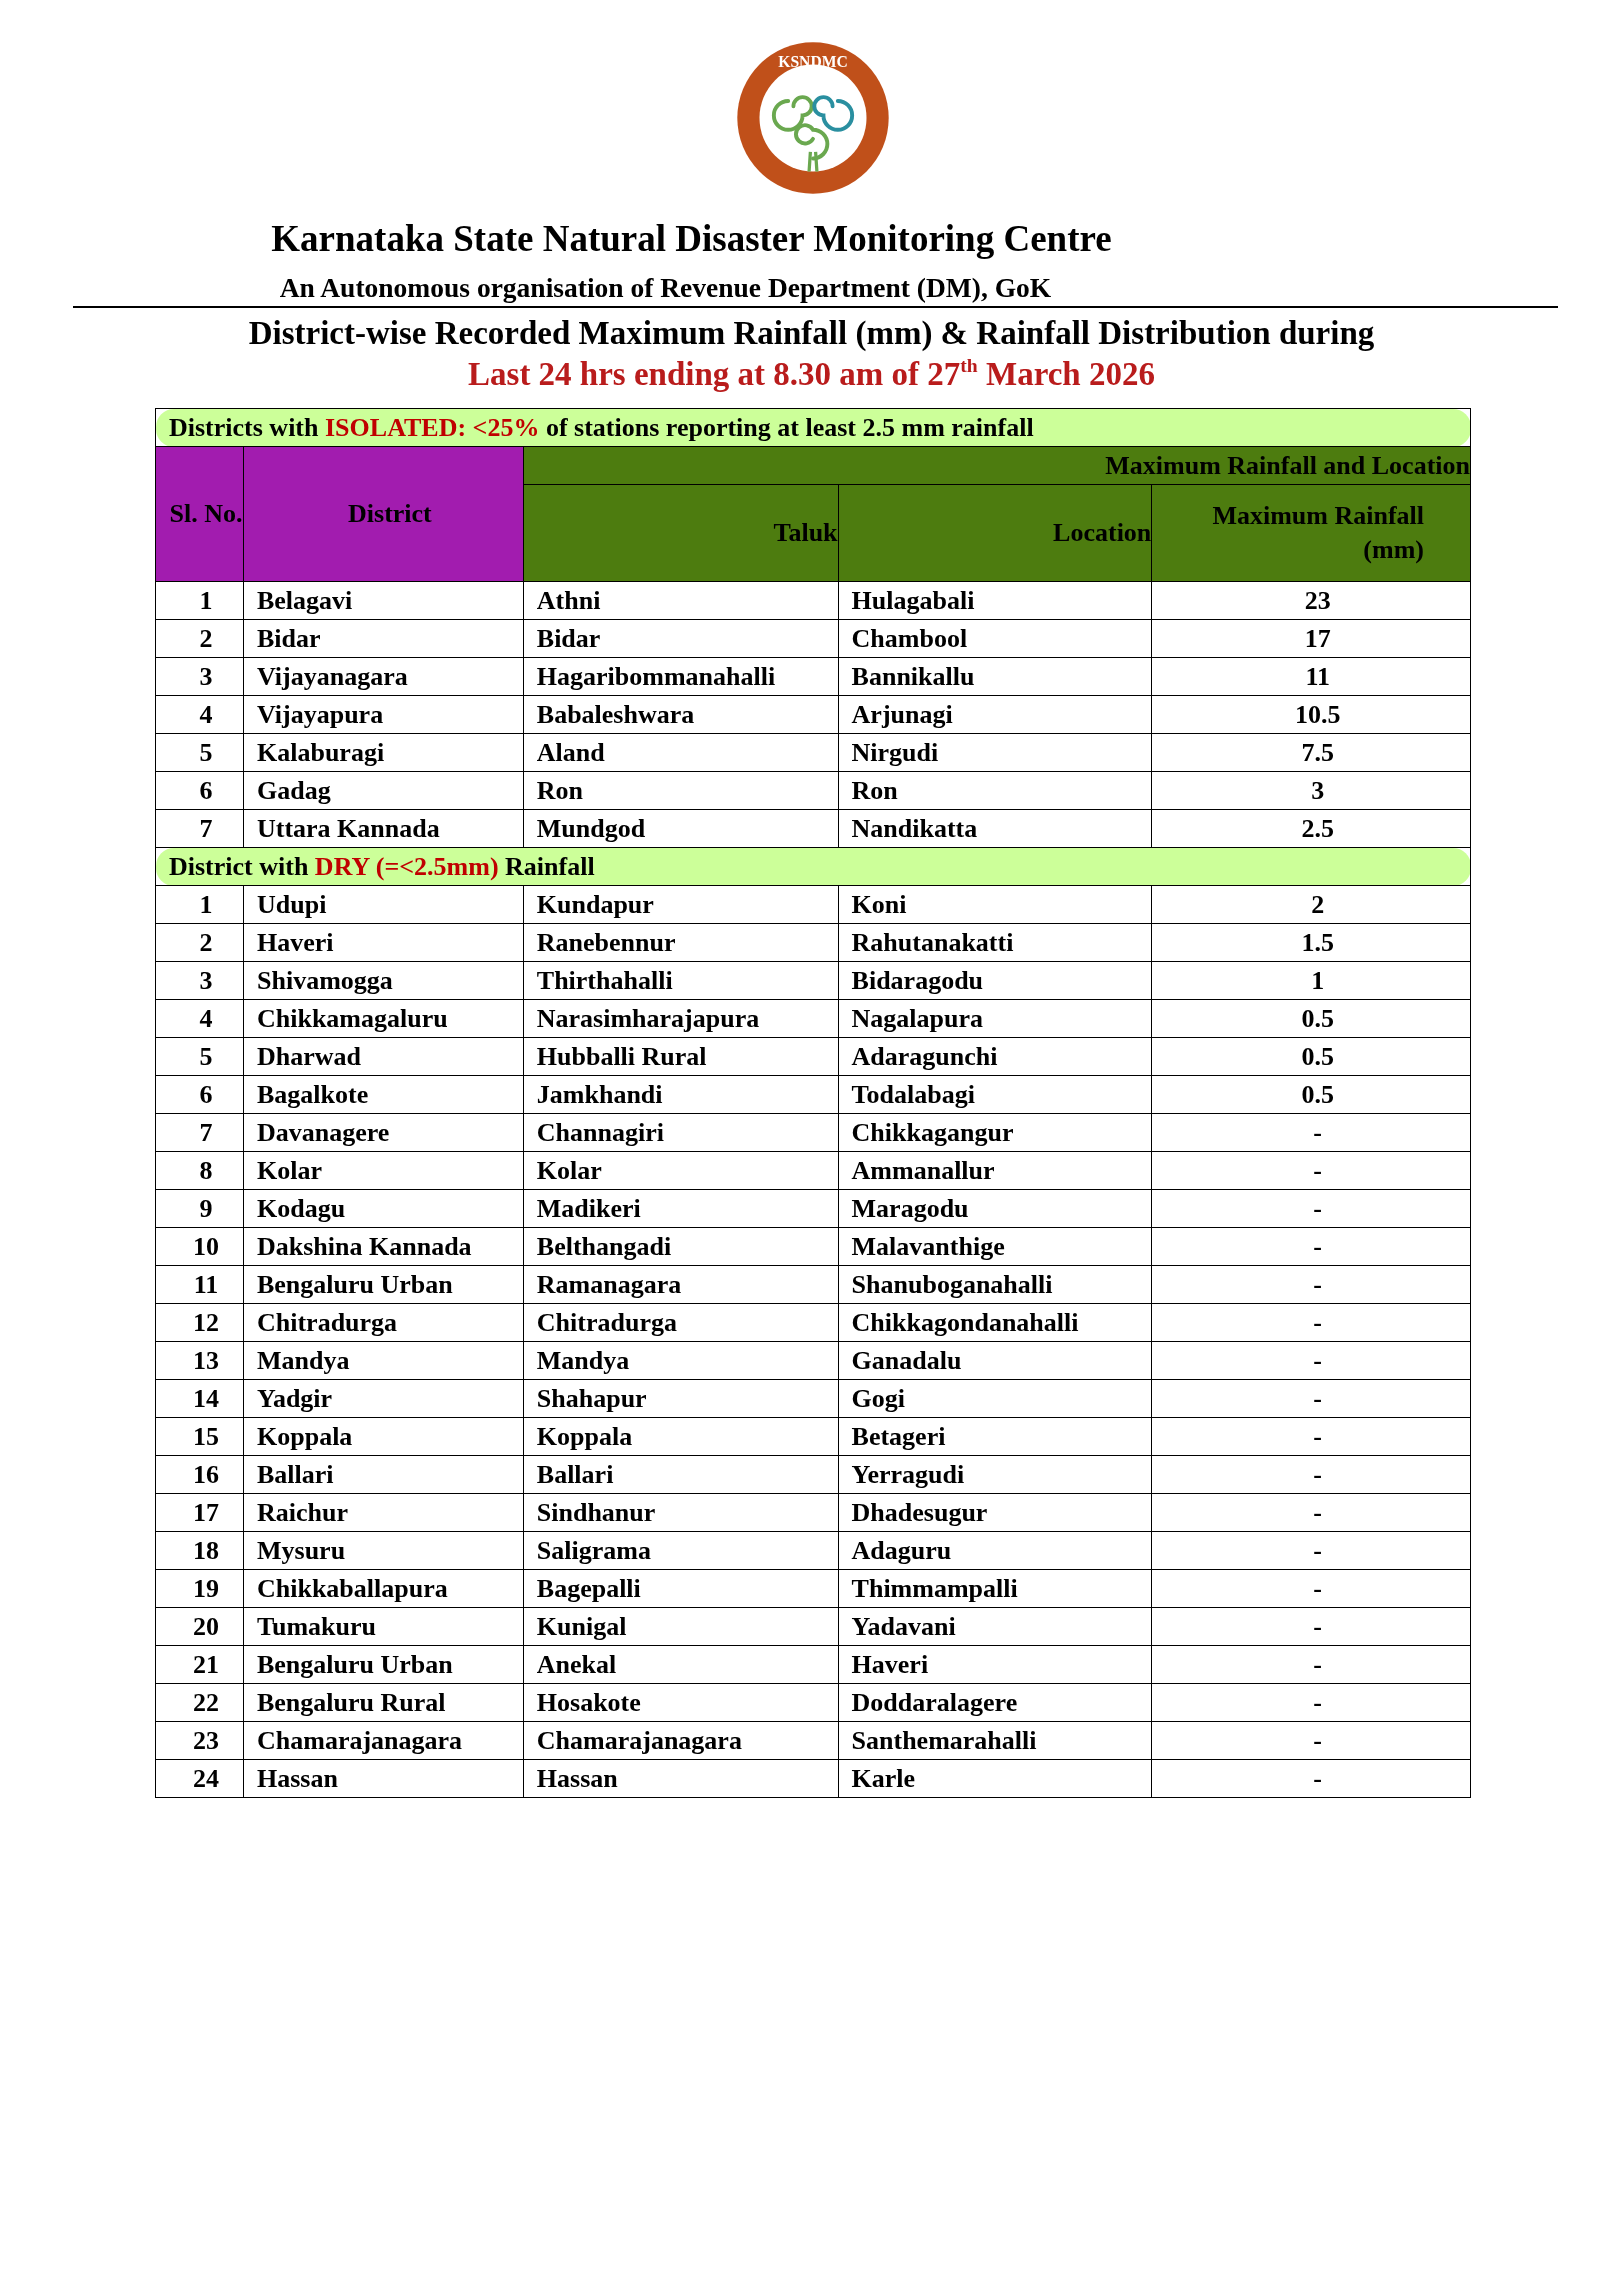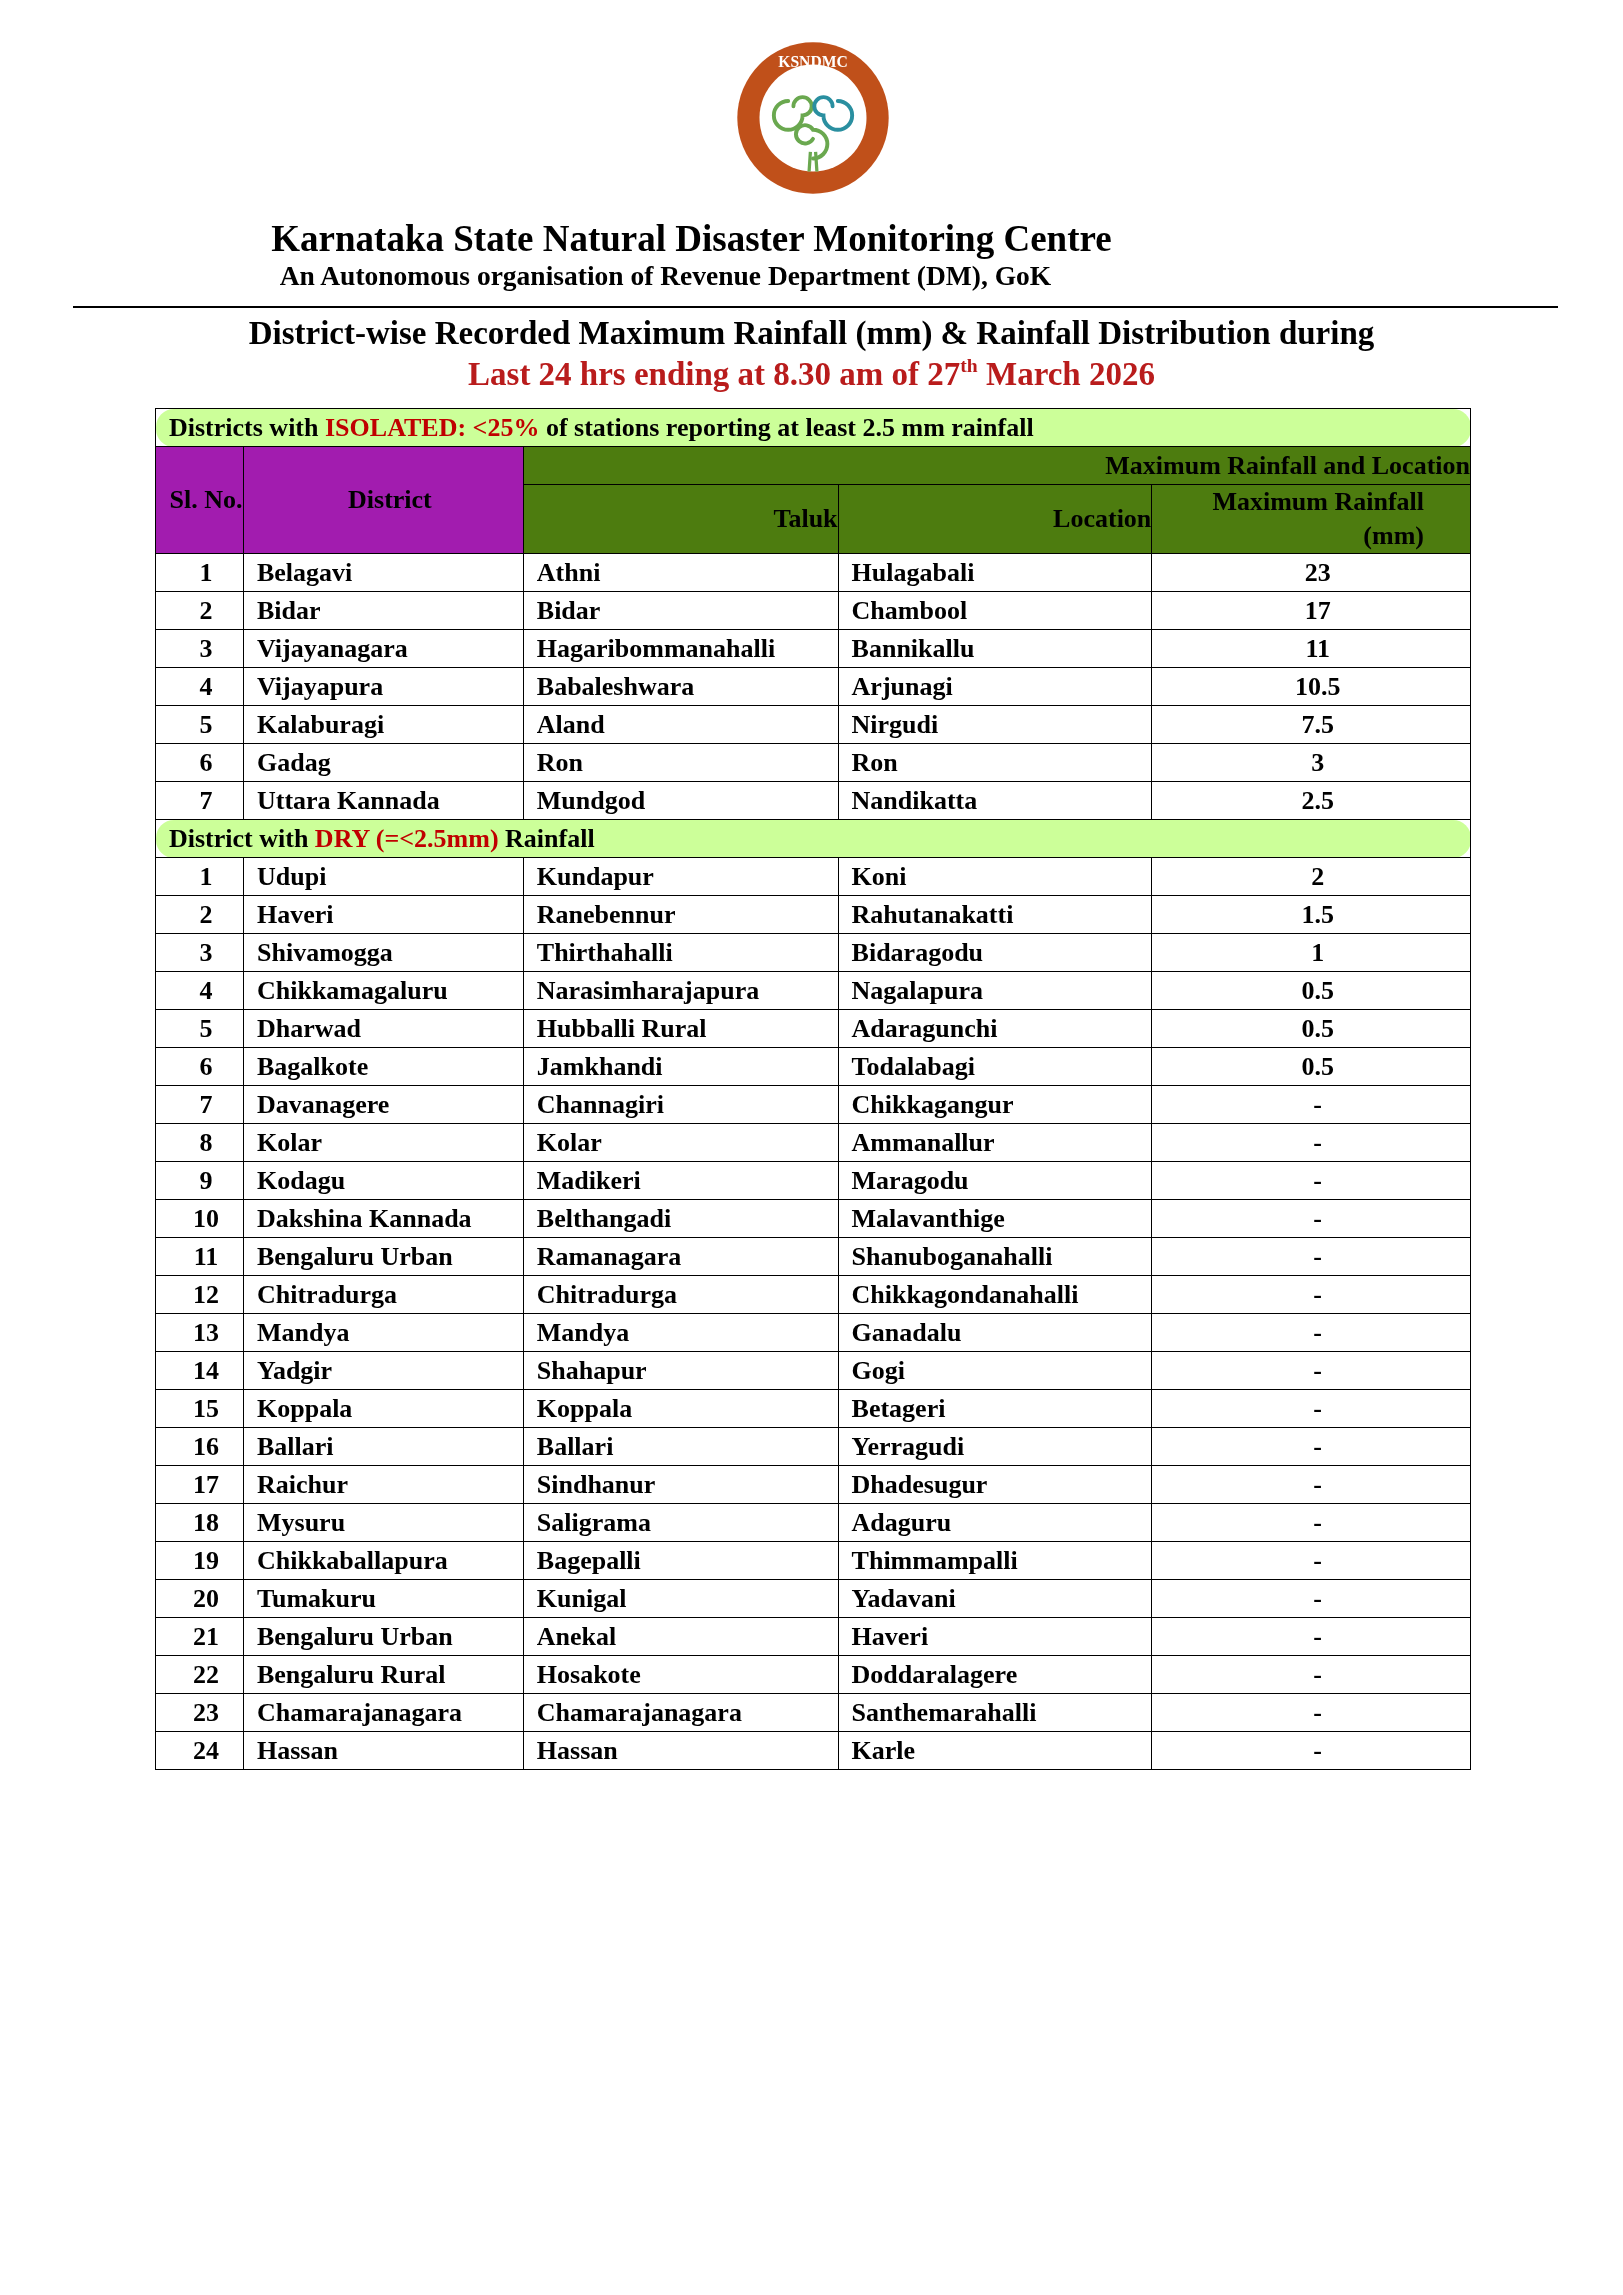--- a/index.html
+++ b/index.html
@@ -8,21 +8,21 @@
       font-family: "Liberation Serif", "DejaVu Serif", serif; color: #000;
     }
     .logo {
       position: absolute; left: 736px; top: 41px; width: 154px; height: 154px;
     }
     .org-title {
       position: absolute; left: 0; width: 1383px; top: 217px; text-align: center;
       font-size: 37px; font-weight: bold;
     }
     .org-subtitle {
-      position: absolute; left: 0; width: 1331px; top: 260px; text-align: center;
+      position: absolute; left: 0; width: 1331px; top: 272px; text-align: center;
       font-size: 27.5px; font-weight: bold;
     }
     .hrule {
       position: absolute; left: 73px; width: 1485px; top: 306px; height: 0;
       border-top: 2px solid #000;
     }
     .report-title {
       position: absolute; left: 0; width: 1623px; top: 315px; text-align: center;
       font-size: 33px; font-weight: bold; font-family: Liberation Serif, serif;
     }
@@ -87,21 +87,21 @@
       <td colspan="5"><span>Districts with </span><span class="hl">ISOLATED:  &lt;25%</span><span> of stations reporting at least 2.5 mm rainfall</span></td>
     </tr>
     <tr>
       <th class="hdr-yellow" rowspan="2">Sl. No.</th>
       <th class="hdr-yellow" rowspan="2">District</th>
       <th class="hdr-cyan" colspan="3">Maximum Rainfall and Location</th>
     </tr>
     <tr>
       <th class="hdr-cyan" style="height:68px">Taluk</th>
       <th class="hdr-cyan">Location</th>
-      <th class="hdr-cyan" style="white-space:normal; padding:0 46px;">Maximum Rainfall (mm)</th>
+      <th class="hdr-cyan" style="white-space:normal; padding:14px 46px;">Maximum Rainfall (mm)</th>
     </tr>
   <tr>
         <td class="sl">1</td>
         <td>Belagavi</td>
         <td>Athni</td>
         <td>Hulagabali</td>
         <td class="val">23</td>
       </tr>
       <tr>
         <td class="sl">2</td>

